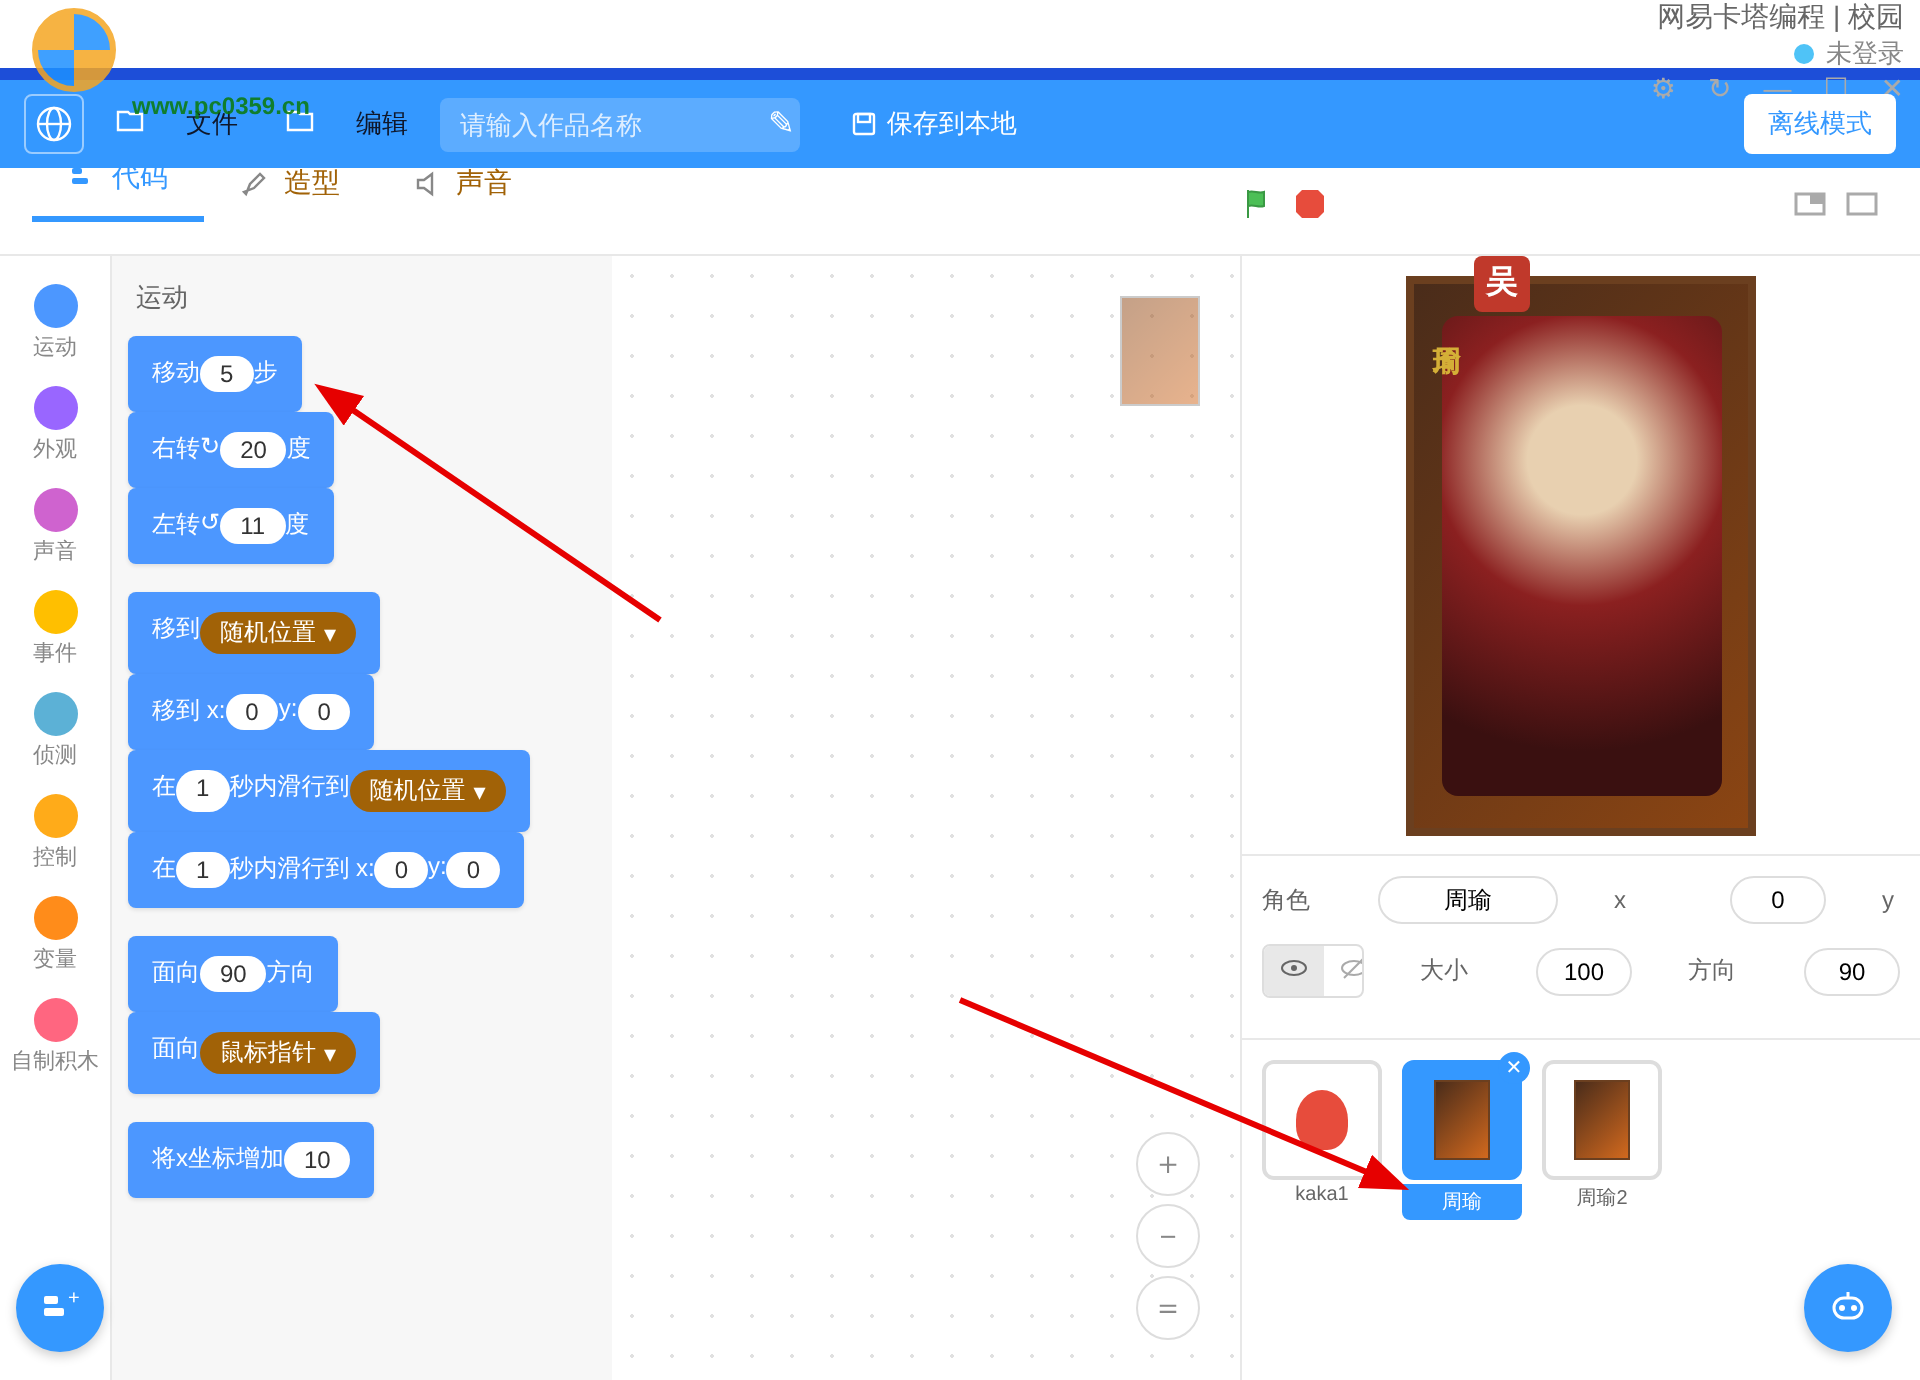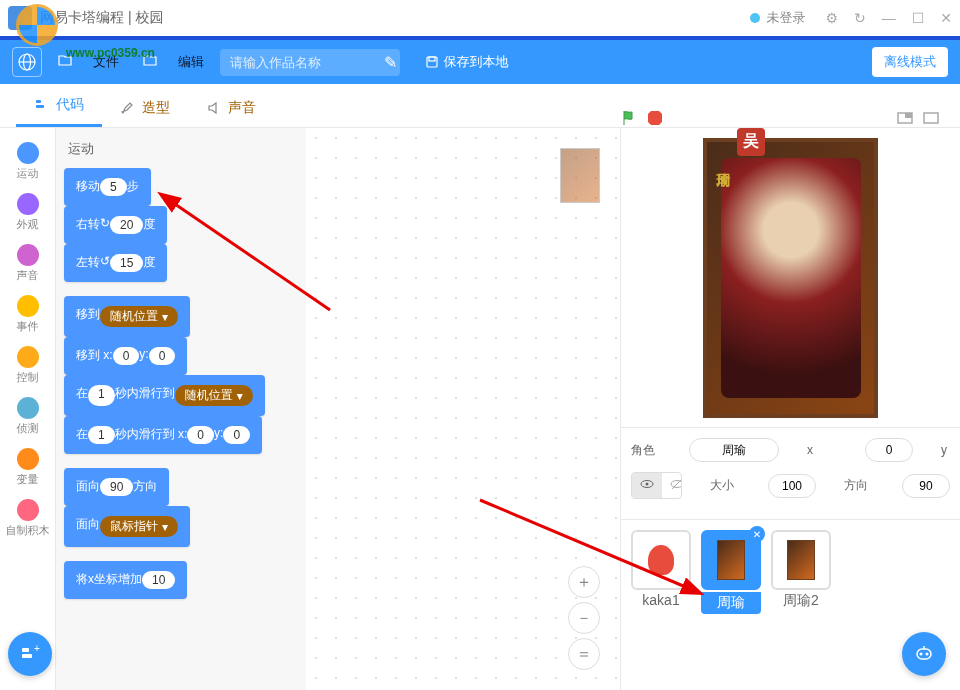--- a/index.html
+++ b/index.html
@@ -1,38 +1,38 @@
 <!DOCTYPE html>
 <html><head>
 <meta charset="utf-8">
 <style>
 * { margin: 0; padding: 0; box-sizing: border-box; font-family: "Microsoft YaHei", sans-serif; }
 body { width: 960px; height: 690px; background: #fff; overflow: hidden; position: relative; }
 
 
-.titlebar { height: 40px; display: flex; align-items: center; padding: 0 8px; background: #fff; border-bottom: 4px solid #1d4ed8; }
+.titlebar { height: 40px; display: flex; align-items: flex-end; padding: 0 8px; background: #fff; border-bottom: 6px solid #1d4ed8; flex-direction: column; }
 .logo { width: 24px; height: 24px; background: #4a90e2; border-radius: 4px; margin-right: 8px; }
 .app-title { font-size: 14px; color: #666; }
 .titlebar-spacer { flex: 1; }
 .user-badge { display: flex; align-items: center; gap: 6px; color: #888; font-size: 13px; }
 .user-dot { width: 10px; height: 10px; background: #4fc3f7; border-radius: 50%; }
 .win-controls { display: flex; gap: 16px; margin-left: 20px; color: #aaa; }
 .win-controls span { cursor: pointer; font-size: 14px; }
 
 
 .menubar { height: 44px; background: #3498ff; display: flex; align-items: center; padding: 0 12px; gap: 8px; }
 .globe-btn { width: 30px; height: 30px; border: 1px solid rgba(255,255,255,0.5); border-radius: 4px; display: flex; align-items: center; justify-content: center; color: #fff; }
 .menu-item { color: #0f172a; font-size: 13px; display: flex; gap: 21px; padding: 4px 8px; }
 .filename-input { background: rgba(255,255,255,0.2); border: none; border-radius: 4px; padding: 6px 10px; color: #fff; width: 180px; font-size: 13px; }
 .filename-input::placeholder { color: rgba(255,255,255,0.8); }
 .save-local { color: #fff; font-size: 13px; margin-left: 20px; display: flex; align-items: center; gap: 4px; }
 .offline-btn { margin-left: auto; background: #fff; color: #3498ff; border: none; padding: 6px 12px; border-radius: 4px; font-size: 13px; }
 
 
-.tabs { height: 44px; display: flex; align-items: flex-end; background: #fff; border-bottom: 1px solid #e8e8e8; padding: 0 16px; }
+.tabs { height: 44px; display: flex; align-items: flex-end; background: #fff; border-bottom: 1px solid #e8e8e8; padding: 16px 16px; }
 .tab { padding: 10px 18px; font-size: 14px; color: #a16207; display: flex; align-items: center; gap: 6px; cursor: pointer; }
 .tab.active { color: #3498ff; border-bottom: 3px solid #3498ff; }
 
 
 .main { display: flex; height: calc(690px - 128px); }
 
 
 .categories { width: 56px; background: #fff; border-right: 1px solid #e8e8e8; padding-top: 8px; }
 .cat { display: flex; flex-direction: column; align-items: center; padding: 6px 0; cursor: pointer; }
 .cat-dot { width: 22px; height: 22px; border-radius: 50%; margin-bottom: 2px; }
@@ -69,21 +69,21 @@
 .info-input.sm { width: 48px; }
 .vis-toggle { display: flex; border: 1px solid #ddd; border-radius: 4px; overflow: hidden; }
 .vis-btn { padding: 4px 8px; cursor: pointer; }
 .vis-btn.active { background: #e8e8e8; }
 
 .sprite-list { padding: 10px; display: flex; gap: 10px; }
 .sprite-item { width: 60px; text-align: center; cursor: pointer; }
 .sprite-thumb-box { width: 60px; height: 60px; border: 2px solid #ddd; border-radius: 6px; background: #fff; display: flex; align-items: center; justify-content: center; position: relative; }
 .sprite-item.selected .sprite-thumb-box { border-color: #3498ff; background: #3498ff; }
 .sprite-item.selected .sprite-name { background: #3498ff; color: #fff; border-radius: 0 0 4px 4px; padding: 2px; }
-.sprite-name { font-size: 14px; color: #666; margin-top: 2px; }
+.sprite-name { font-size: 10px; color: #666; margin-top: 2px; }
 .sp-del { position: absolute; top: -6px; right: -6px; width: 16px; height: 16px; background: #3498ff; color: #fff; border-radius: 50%; font-size: 10px; display: flex; align-items: center; justify-content: center; }
 .kaka-char { width: 26px; height: 30px; background: #e74c3c; border-radius: 50% 50% 40% 40%; position: relative; }
 .card-mini { width: 28px; height: 40px; background: linear-gradient(135deg, #4a2c1a, #d2691e); border: 1px solid #6b3f1f; }
 
 
 .float-btn { position: absolute; width: 44px; height: 44px; border-radius: 50%; display: flex; align-items: center; justify-content: center; color: #fff; box-shadow: 0 2px 6px rgba(0,0,0,0.2); cursor: pointer; }
 .float-btn.ext { bottom: 14px; left: 8px; background: #3498ff; }
 .float-btn.ai { bottom: 14px; right: 14px; background: #3498ff; }
 
 
@@ -205,26 +205,26 @@
       </div>
     <div class="cat">
         <div class="cat-dot" style="background:#cf63cf"></div>
         <div class="cat-label">声音</div>
       </div>
     <div class="cat">
         <div class="cat-dot" style="background:#ffbf00"></div>
         <div class="cat-label">事件</div>
       </div>
     <div class="cat">
+        <div class="cat-dot" style="background:#5cb1d6"></div>
+        <div class="cat-label">侦测</div>
+      </div>
+    <div class="cat">
         <div class="cat-dot" style="background:#ffab19"></div>
         <div class="cat-label">控制</div>
-      </div>
-    <div class="cat">
-        <div class="cat-dot" style="background:#5cb1d6"></div>
-        <div class="cat-label">侦测</div>
       </div>
     <div class="cat">
         <div class="cat-dot" style="background:#ff8c1a"></div>
         <div class="cat-label">变量</div>
       </div>
     <div class="cat">
         <div class="cat-dot" style="background:#ff6680"></div>
         <div class="cat-label">自制积木</div>
       </div>
   </div>
@@ -241,21 +241,21 @@
     <div><div class="block">
       <span>右转</span>
       <span>↻</span>
       <span class="pill">20</span>
       <span>度</span>
     </div></div>
 
     <div><div class="block">
       <span>左转</span>
       <span>↺</span>
-      <span class="pill">15</span>
+      <span class="pill">11</span>
       <span>度</span>
     </div></div>
 
     <div style="height:14px"></div>
 
     <div><div class="block">
       <span>移到</span>
       <span class="dropdown"><span>随机位置</span> ▾</span>
     </div></div>
 

